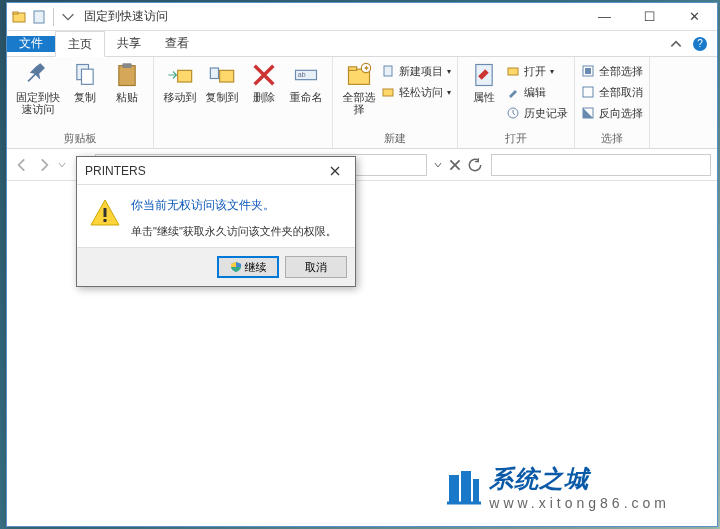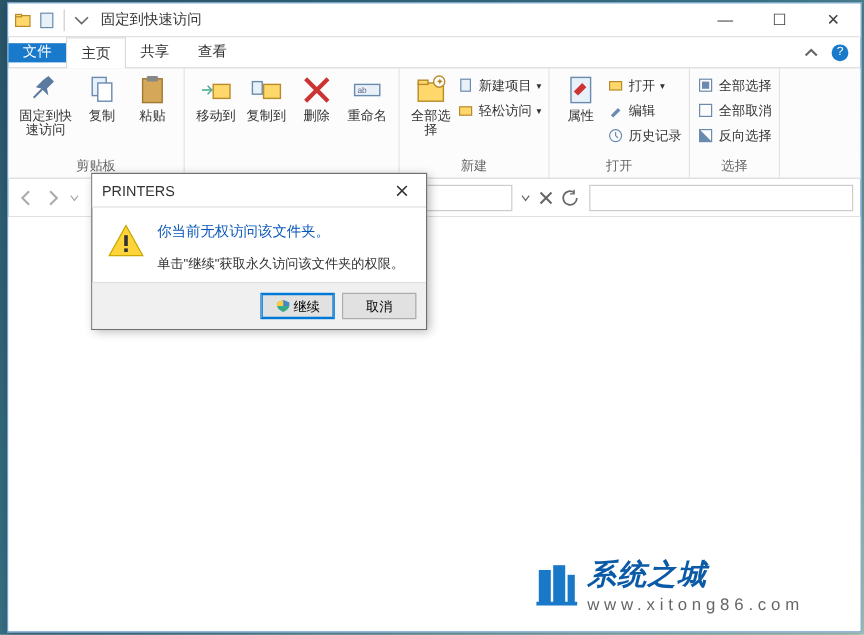--- a/index.html
+++ b/index.html
@@ -36,21 +36,21 @@
 
 .navbar { height: 32px; border-bottom: 1px solid #e0e0e0; display: flex; align-items: center; padding: 0 6px; gap: 4px; }
 .nav-arrow { width: 18px; height: 18px; color: #aaa; }
 .addr { flex: 1; height: 22px; border: 1px solid #ccc; margin: 0 2px; background: #fff; }
 .addr-ctrl { display: flex; align-items: center; gap: 4px; }
 .refresh-icon, .x-icon { width: 16px; height: 16px; color: #555; }
 .search { width: 220px; height: 22px; border: 1px solid #ccc; margin-left: 4px; }
 
 .content { position: relative; height: calc(100% - 28px - 26px - 92px - 32px); background: #fff; }
 
-.dialog { position: absolute; left: 76px; top: 144px; width: 280px; background: #fff; border: 1px solid #707070; box-shadow: 2px 2px 8px rgba(0,0,0,0.3); }
+.dialog { position: absolute; left: 76px; top: 156px; width: 280px; background: #fff; border: 1px solid #707070; box-shadow: 2px 2px 8px rgba(0,0,0,0.3); }
 .dialog-title { height: 28px; display: flex; align-items: center; padding: 0 8px; font-size: 12px; color: #333; border-bottom: 1px solid #dfdfdf; background: #fff; }
 .dialog-close { margin-left: auto; width: 24px; height: 20px; display: flex; align-items: center; justify-content: center; }
 .dialog-body { padding: 12px 12px 8px; display: flex; gap: 10px; }
 .warn-tri { width: 32px; height: 32px; flex-shrink: 0; }
 .dialog-msg { font-size: 12px; color: #0b57b8; margin-bottom: 10px; }
 .dialog-sub { font-size: 11px; color: #333; }
 .dialog-btns { padding: 8px; display: flex; gap: 6px; justify-content: flex-end; background: #f0f0f0; border-top: 1px solid #dfdfdf; }
 .dlg-btn { min-width: 62px; height: 22px; font-size: 11px; border: 1px solid #adadad; background: #e1e1e1; display: flex; align-items: center; justify-content: center; gap: 3px; }
 .dlg-btn.primary { border: 1px solid #0078d7; box-shadow: 0 0 0 1px #0078d7 inset; }
 

